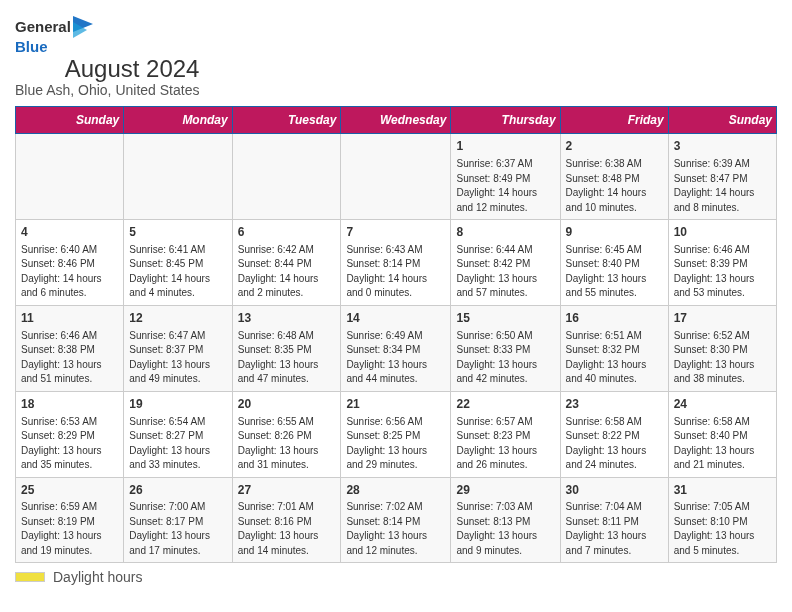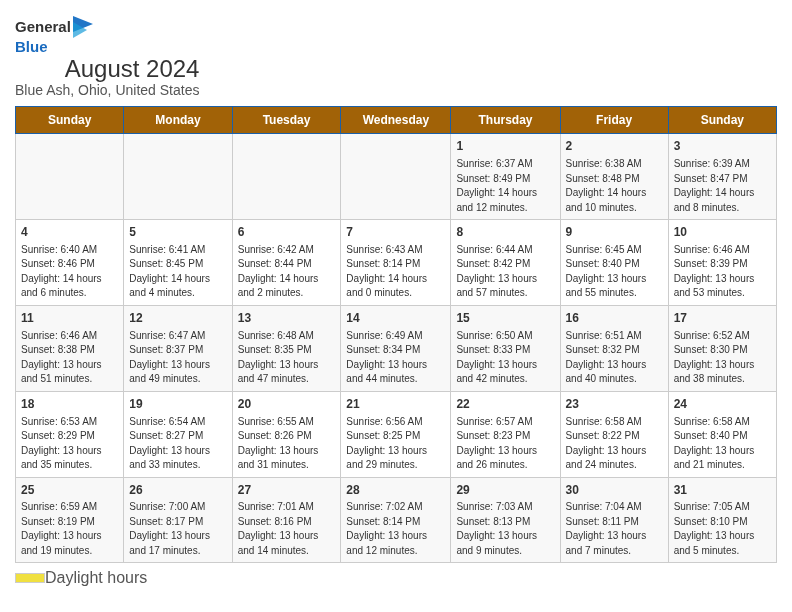--- a/index.html
+++ b/index.html
@@ -53,27 +53,28 @@
       font-size: 14px;
       color: #555;
     }
     .calendar-table {
       width: 100%;
       border-collapse: collapse;
       border: 1px solid #ccc;
       font-size: 10.5px;
     }
     .calendar-table thead tr th {
-      background-color: #a16207;
+      background-color: #be185d;
       color: #fff;
       padding: 6px 4px;
-      text-align: center;
+      text-align: right;
       font-size: 12px;
       font-weight: bold;
       border: 1px solid #1a5fa8;
+      font-style: italic;
     }
     .calendar-table tbody tr td {
       border: 1px solid #ccc;
       vertical-align: top;
       padding: 4px 5px;
       width: 113px;
       min-height: 80px;
       background: #fff;
       font-size: 10.5px;
       color: #333;
@@ -94,24 +95,25 @@
     .day-info {
       color: #333;
       font-size: 10px;
       line-height: 1.45;
     }
     .empty-cell {
       background: #f8f8f8;
     }
     .footer-note {
       margin-top: 6px;
-      font-size: 16px;
+      font-size: 14px;
       color: #555;
       display: flex;
       align-items: center;
+      gap: 8px;
     }
     .daylight-bar {
       display: inline-block;
       width: 30px;
       height: 10px;
       background: #f0e040;
       border: 1px solid #ccc;
       vertical-align: middle;
     }
   </style>

